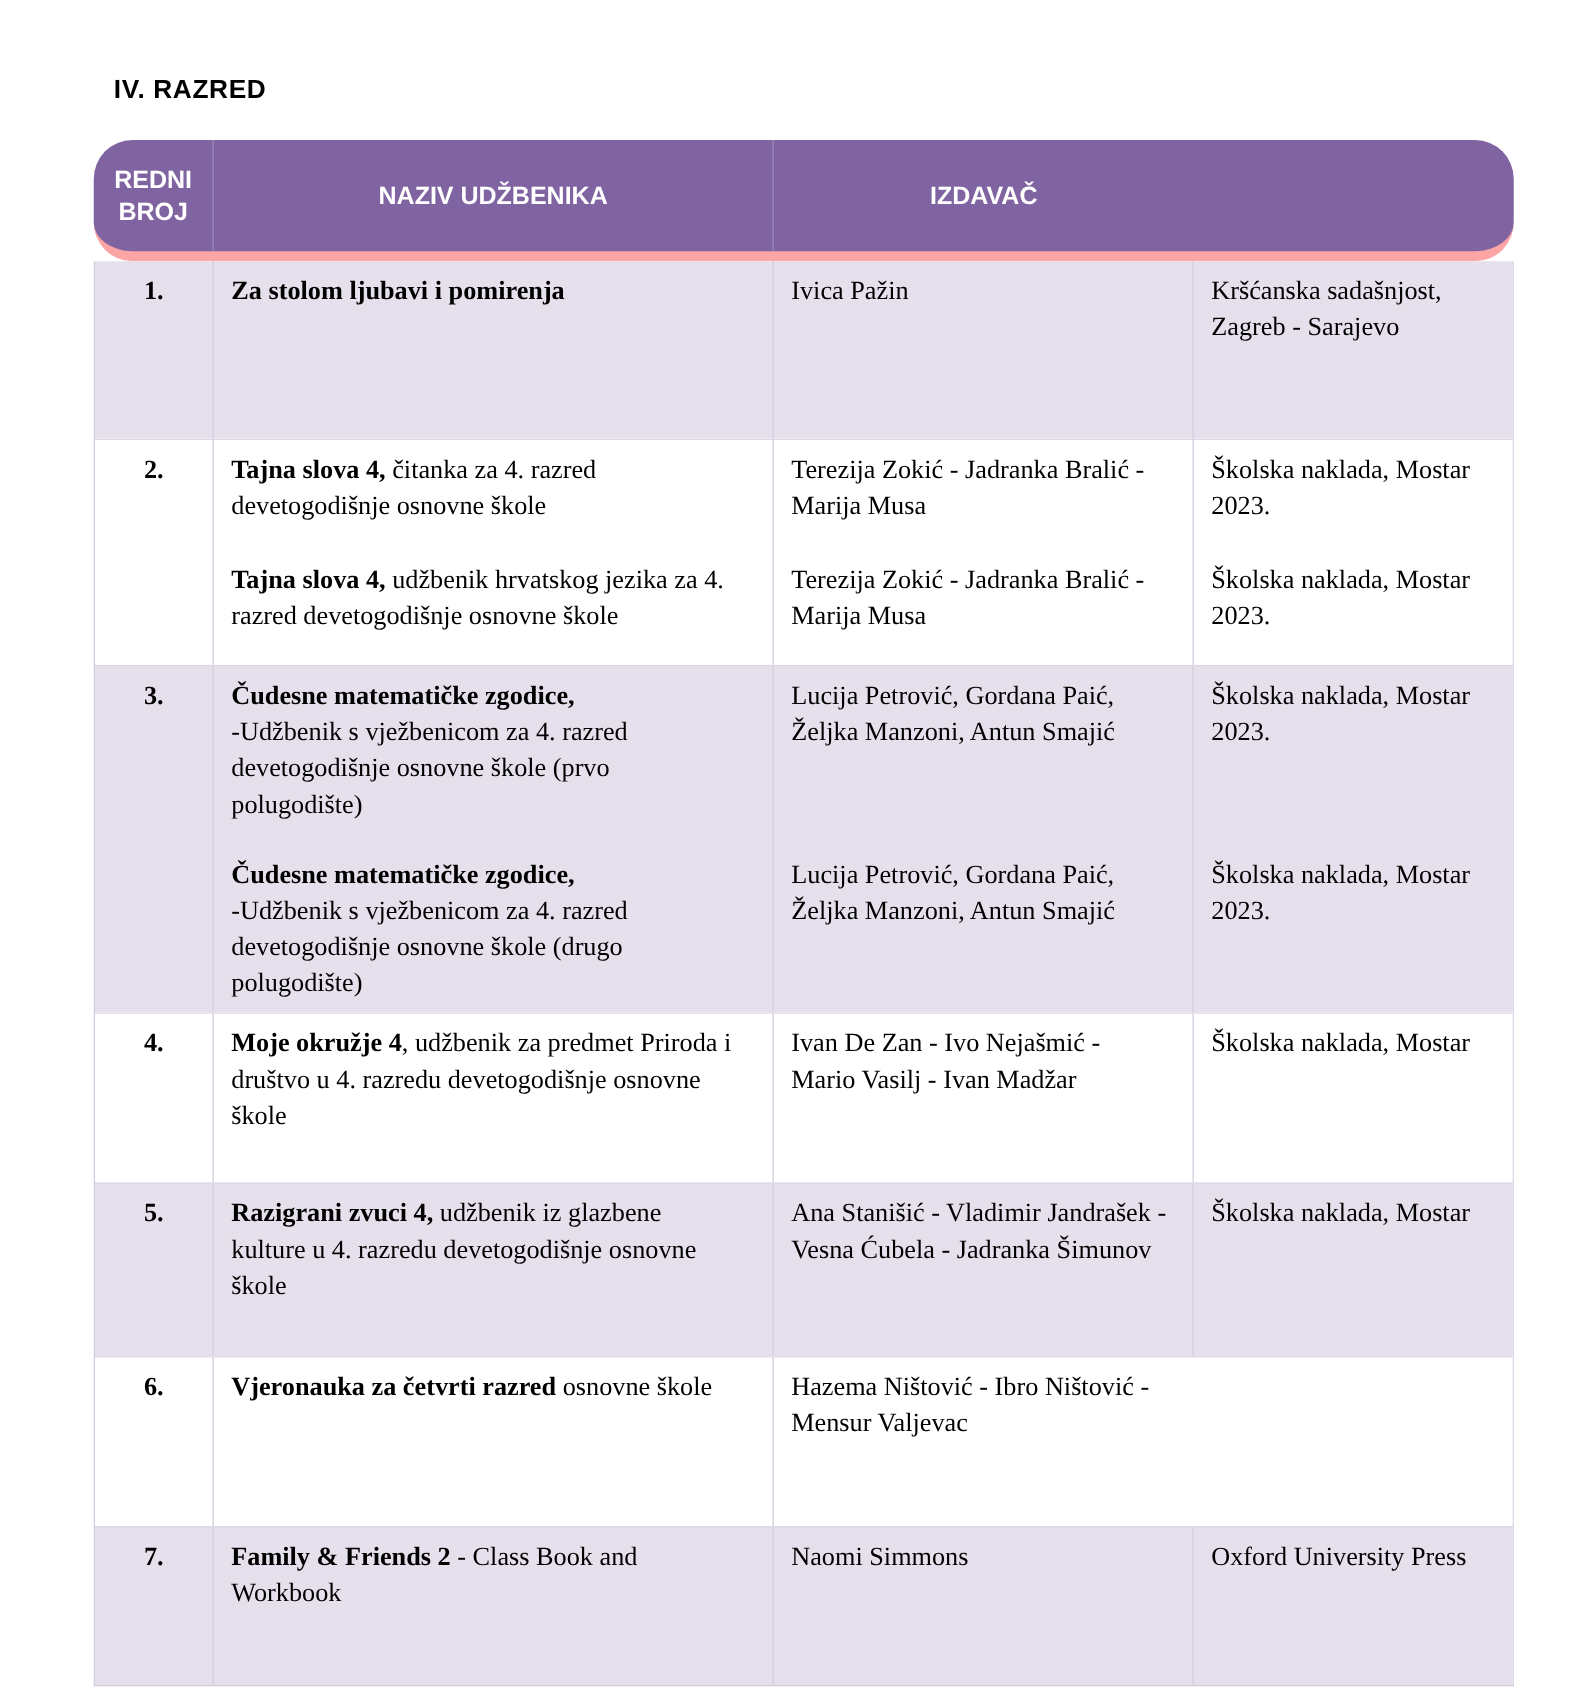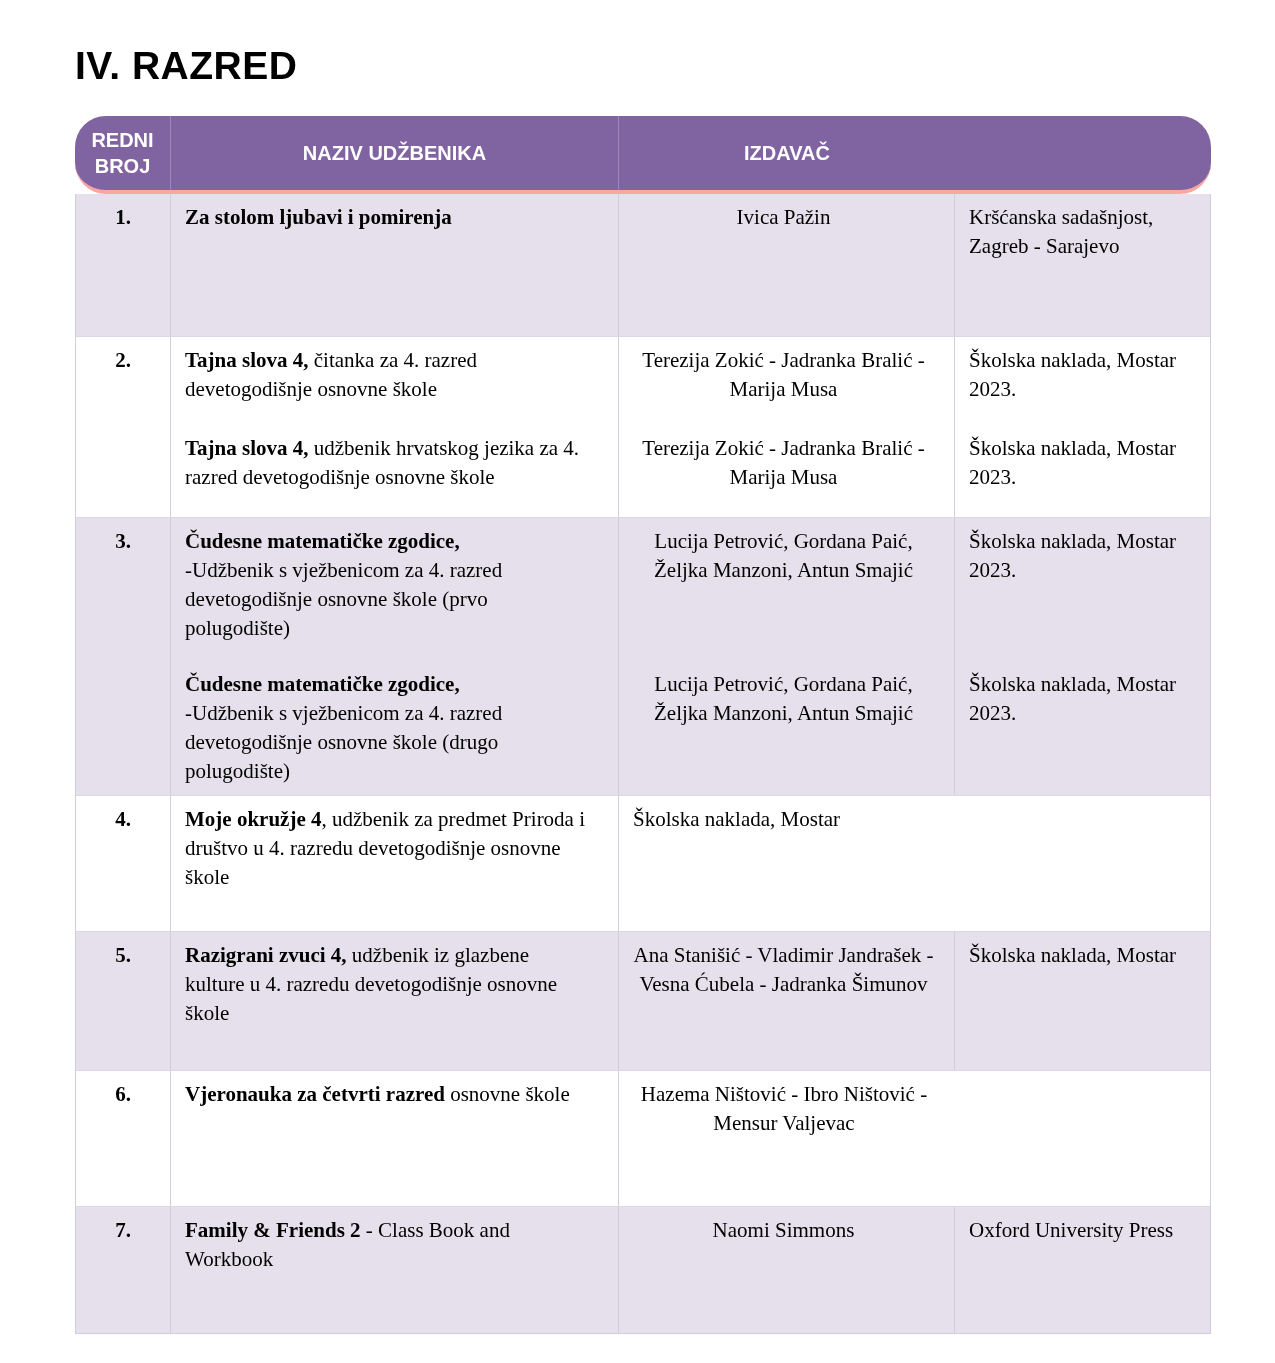--- a/index.html
+++ b/index.html
@@ -16,35 +16,35 @@
   body{
     width:1275px;height:1363px;
     background:#fff;
     color:var(--text);
     font-family:"Liberation Serif", serif;
     overflow:hidden;
   }
   .page{padding:44px 0 0 75px;}
   .doc-title{
     font-family:"Liberation Sans", sans-serif;
-    font-size:39px;
+    font-size:21px;
     font-weight:700;
     letter-spacing:0.5px;
-    margin:0;
+    margin:16px;
   }
   .table{
     width:1136px;
     margin-top:28px;
   }
   .thead{
     display:grid;
     grid-template-columns:96px 448px 336px 256px;
     background:var(--header-bg);
-    height:78px;
-    border-bottom:4px solid #fca5a5;
+    height:97px;
+    border-bottom:8px solid #fca5a5;
     box-sizing:border-box;
     border-radius:31px;
   }
   .th{
     display:flex;align-items:center;justify-content:center;
     text-align:center;
     color:var(--header-text);
     font-family:"Liberation Sans", sans-serif;
     font-weight:700;
     font-size:20px;
@@ -73,21 +73,21 @@
     padding:9px 26px 8px 14px;
     font-size:21px;
     line-height:29px;
   }
   .cell:last-child{border-right:none;padding-right:18px;}
   .cell.num{
     text-align:center;
     font-weight:700;
     padding-left:4px;padding-right:4px;
   }
-  .cell.autor{padding-right:20px;text-align:center;}
+  .cell.autor{padding-right:20px;}
   .entry{white-space:pre-line;}
   .entry b{font-weight:700;margin-top:24px;}
   .gap-88{min-height:88px;}
   .gap-143{min-height:143px;}
   .r1{min-height:142px;}
   .r2{min-height:181px;}
   .r3{min-height:278px;}
   .r4{min-height:136px;}
   .r5{min-height:139px;}
   .r6{min-height:136px;}
@@ -154,20 +154,23 @@
           <div class="entry gap-143">Školska naklada, Mostar 2023.</div>
           <div class="entry">Školska naklada, Mostar 2023.</div>
         </div>
       </div>
 
       <div class="trow r4">
         <div class="cell num">4.</div>
         <div class="cell naziv">
           <div class="entry"><b>Moje okružje 4</b><span>, udžbenik za predmet Priroda i društvo u 4. razredu devetogodišnje osnovne škole</span></div>
         </div>
+        <div class="cell autor">
+          <div class="entry">Ivan De Zan - Ivo Nejašmić - Mario Vasilj - Ivan Madžar</div>
+        </div>
         <div class="cell izdavac">
           <div class="entry">Školska naklada, Mostar</div>
         </div>
       </div>
 
       <div class="trow shaded r5">
         <div class="cell num">5.</div>
         <div class="cell naziv">
           <div class="entry"><b>Razigrani zvuci 4,</b><span> udžbenik iz glazbene kulture u 4. razredu devetogodišnje osnovne škole</span></div>
         </div>

